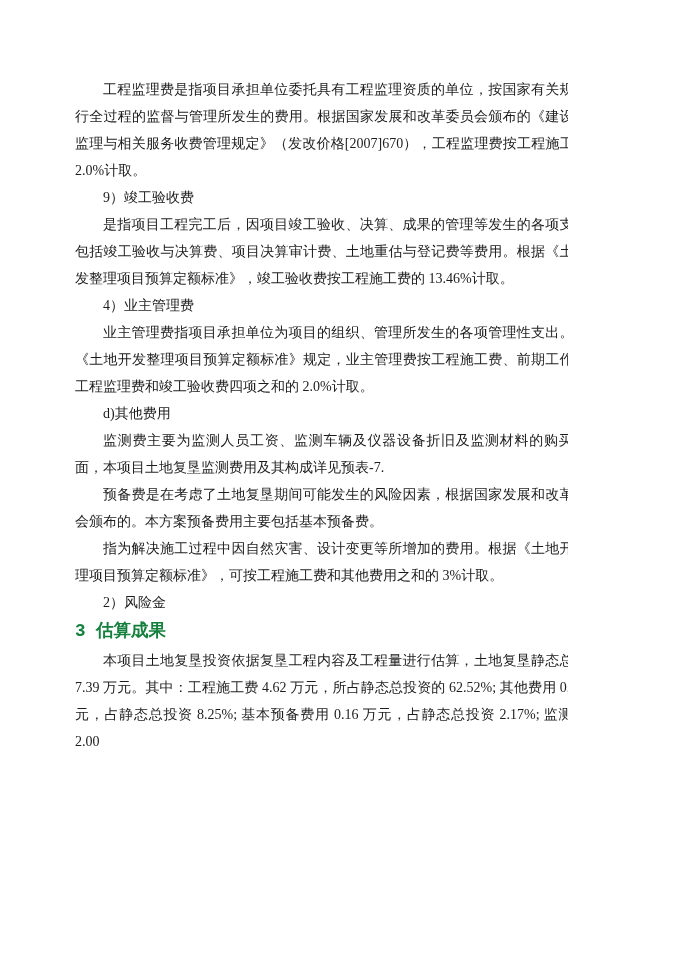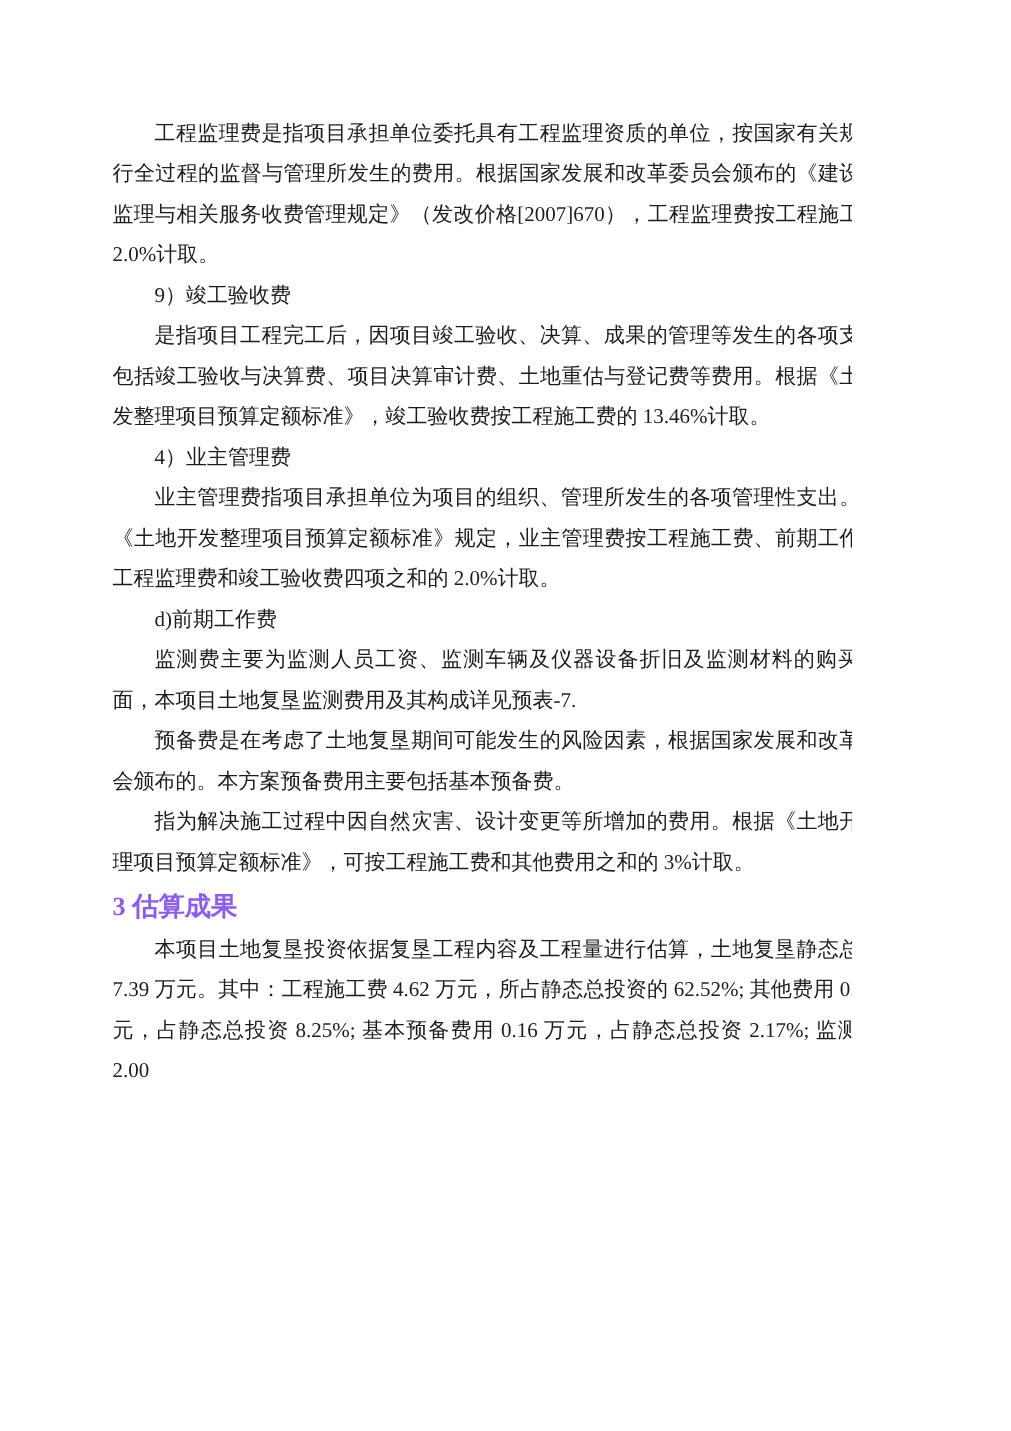--- a/index.html
+++ b/index.html
@@ -23,38 +23,39 @@
     font-size: 14px;
     line-height: 27px;
     color: #1c1c1c;
     text-align: justify;
   }
   .content p { margin: 0; }
   .para, .subhead {
     text-indent: 2em;
   }
   .heading {
-    font-family: Liberation Serif, serif;
+    font-family: Liberation Mono, monospace;
     font-weight: 700;
     font-size: 17.5px;
     line-height: 31px;
     text-indent: 0;
-    color: #8b5cf6;
+    color: #15803d;
   }
 </style>
 </head>
 <body>
 
 <div class="page">
   <div class="content">
     <p class="para">工程监理费是指项目承担单位委托具有工程监理资质的单位，按国家有关规定进行全过程的监督与管理所发生的费用。根据国家发展和改革委员会颁布的《建设工程监理与相关服务收费管理规定》（发改价格[2007]670），工程监理费按工程施工费的 2.0%计取。</p>
     <p class="subhead">9）竣工验收费</p>
     <p class="para">是指项目工程完工后，因项目竣工验收、决算、成果的管理等发生的各项支出，包括竣工验收与决算费、项目决算审计费、土地重估与登记费等费用。根据《土地开发整理项目预算定额标准》，竣工验收费按工程施工费的 13.46%计取。</p>
     <p class="subhead">4）业主管理费</p>
     <p class="para">业主管理费指项目承担单位为项目的组织、管理所发生的各项管理性支出。根据《土地开发整理项目预算定额标准》规定，业主管理费按工程施工费、前期工作费、工程监理费和竣工验收费四项之和的 2.0%计取。</p>
-    <p class="subhead">d)前期工作费</p>
+    <p class="subhead">d)其他费用</p>
     <p class="para">监测费主要为监测人员工资、监测车辆及仪器设备折旧及监测材料的购买等方面，本项目土地复垦监测费用及其构成详见预表-7.</p>
     <p class="para">预备费是在考虑了土地复垦期间可能发生的风险因素，根据国家发展和改革委员会颁布的。本方案预备费用主要包括基本预备费。</p>
     <p class="para">指为解决施工过程中因自然灾害、设计变更等所增加的费用。根据《土地开发整理项目预算定额标准》，可按工程施工费和其他费用之和的 3%计取。</p>
+    <p class="subhead">2）风险金</p>
     <p class="heading">3 估算成果</p>
     <p class="para">本项目土地复垦投资依据复垦工程内容及工程量进行估算，土地复垦静态总投资 7.39 万元。其中：工程施工费 4.62 万元，所占静态总投资的 62.52%; 其他费用 0.61 万元，占静态总投资 8.25%; 基本预备费用 0.16 万元，占静态总投资 2.17%; 监测费用 2.00</p>
   </div>
 </div>
 
 </body></html>

